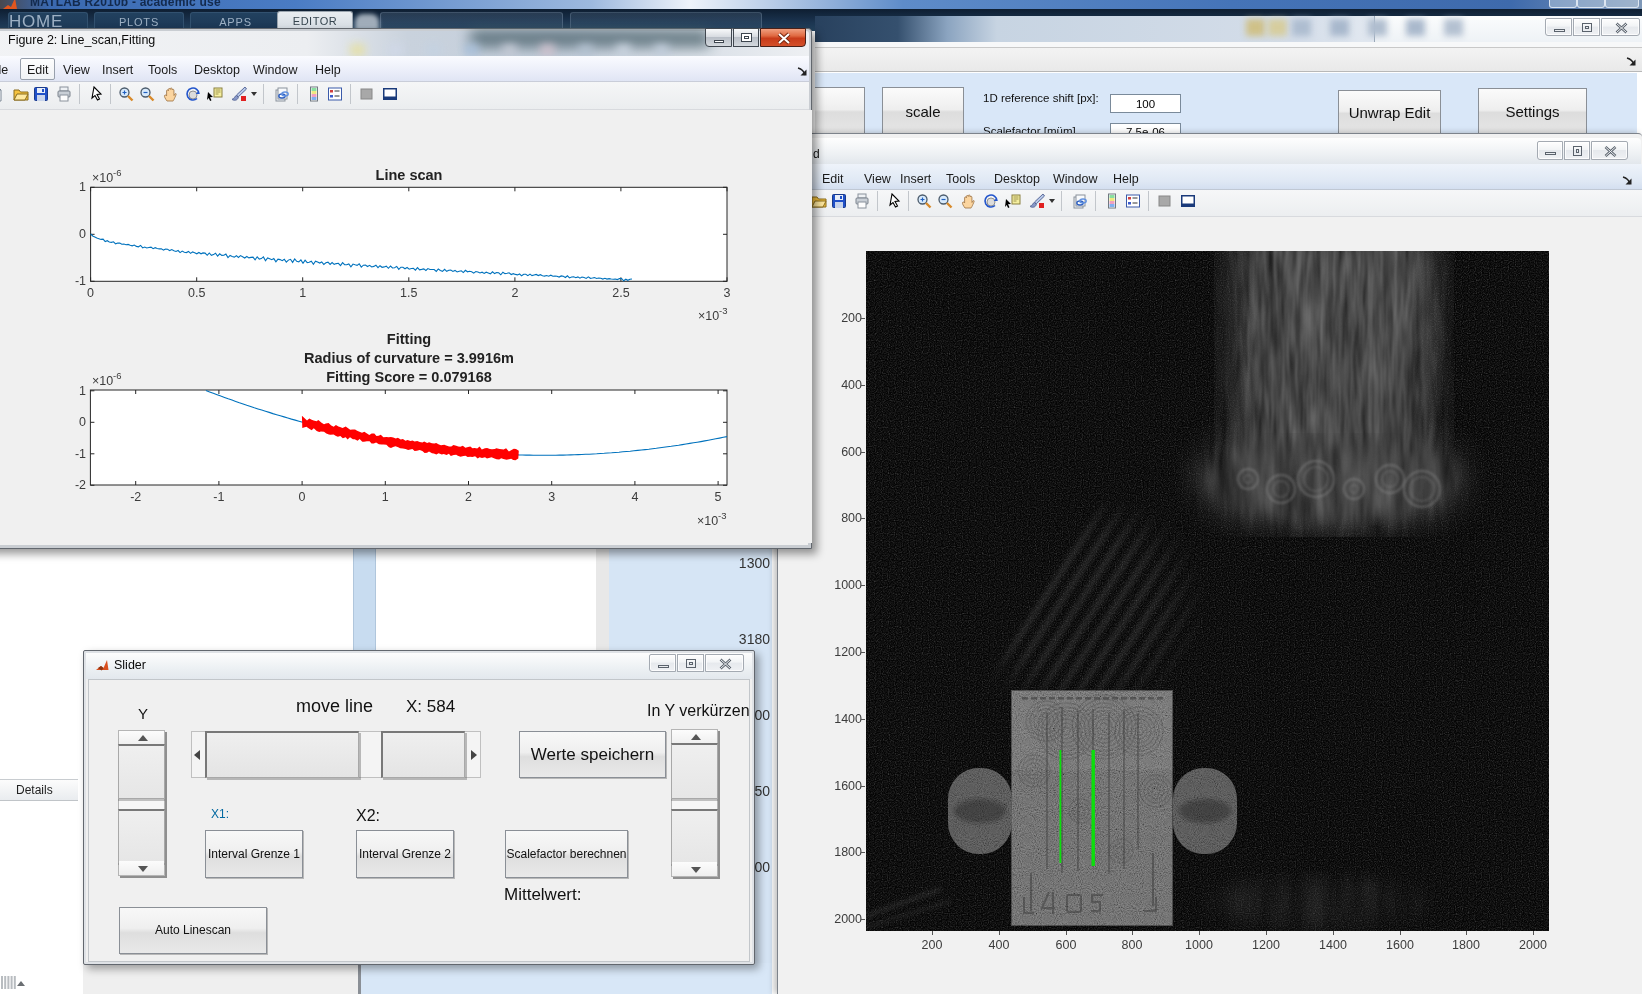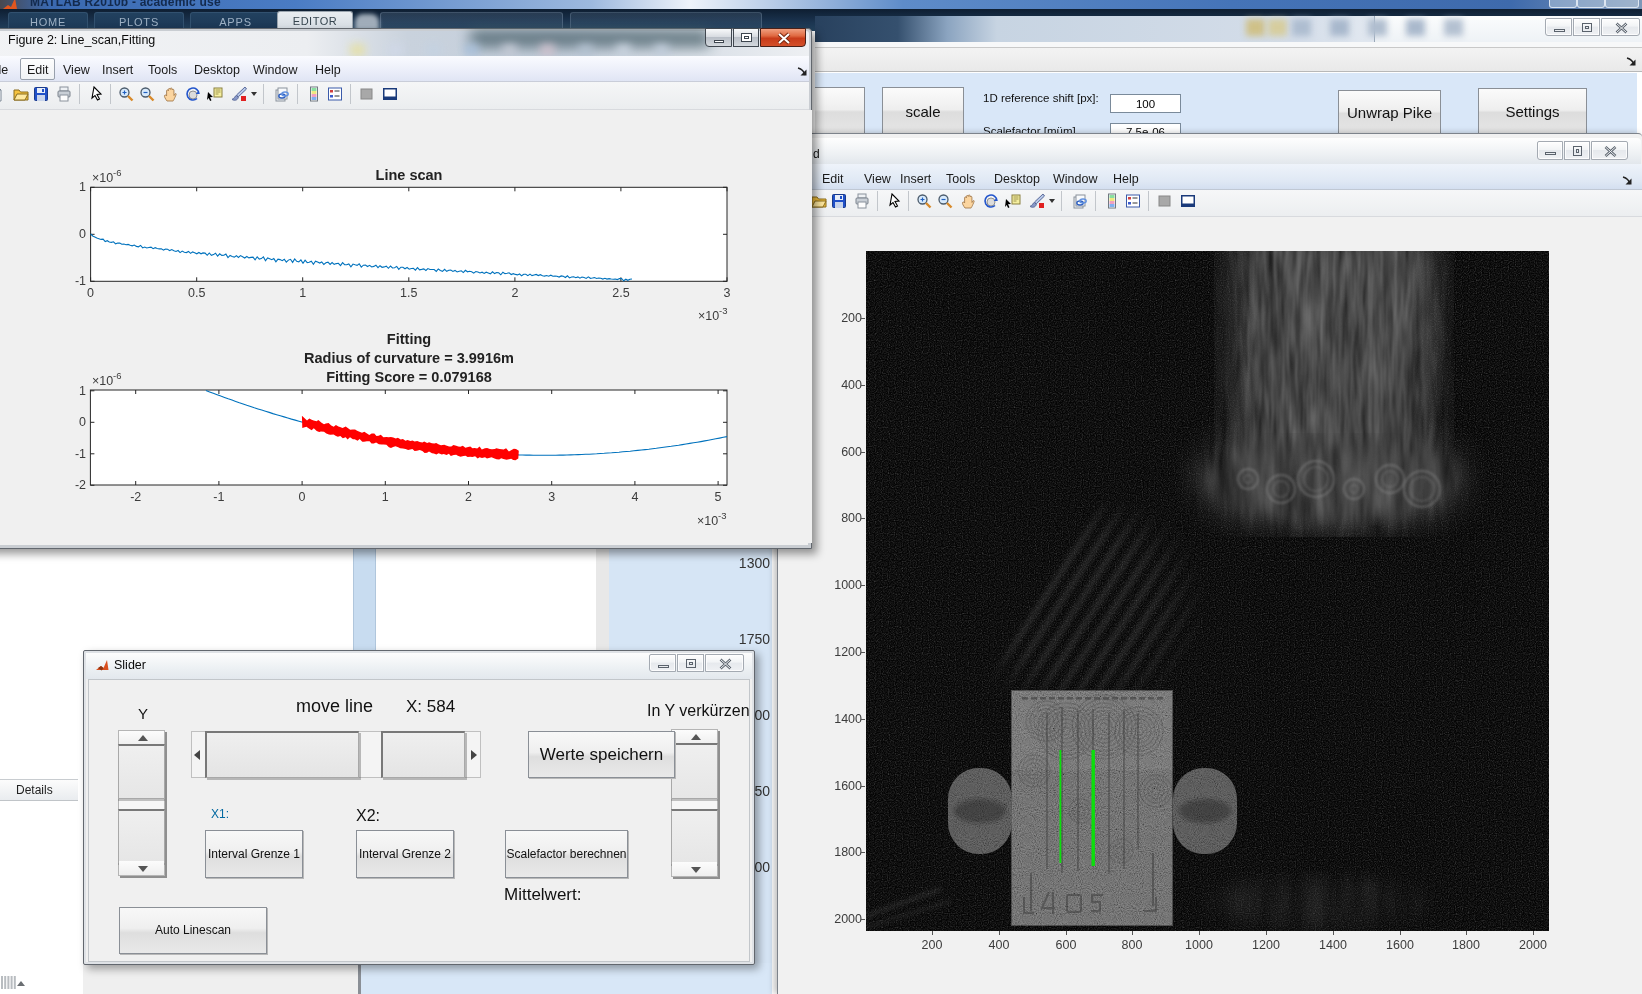--- a/index.html
+++ b/index.html
@@ -4,21 +4,21 @@
 html,body{width:1642px;height:994px;overflow:hidden;font-family:"Liberation Sans",sans-serif;background:#fff}
 .abs{position:absolute}
 .mtx{font-size:12.5px;color:#1a1a1a}
 .tick{font-size:12.5px;color:#3c3c3c}
 </style></head><body>
 <div class="abs" style="left:0;top:31px;width:1642px;height:963px;background:#fff"></div>
 <div class="abs" style="left:353px;top:549px;width:23px;height:150px;background:#c8dcf0;border-left:1px solid #b0c6dc;border-right:1px solid #b0c6dc"></div>
 <div class="abs" style="left:596px;top:549px;width:13px;height:120px;background:#e8e8e8"></div>
 <div class="abs" style="left:609px;top:549px;width:163px;height:445px;background:#d6e5f5"></div>
 <div class="abs" style="left:690px;top:555px;width:80px;text-align:right;font-size:14px;color:#333">1300</div>
-<div class="abs" style="left:690px;top:631px;width:80px;text-align:right;font-size:14px;color:#333">1750</div>
+<div class="abs" style="left:690px;top:631px;width:80px;text-align:right;font-size:14px;color:#333">3180</div>
 <div class="abs" style="left:690px;top:707px;width:80px;text-align:right;font-size:14px;color:#333">1800</div>
 <div class="abs" style="left:690px;top:783px;width:80px;text-align:right;font-size:14px;color:#333">1850</div>
 <div class="abs" style="left:690px;top:859px;width:80px;text-align:right;font-size:14px;color:#333">1900</div>
 <div class="abs" style="left:83px;top:963px;width:275px;height:31px;background:#efefef"></div>
 <div class="abs" style="left:358px;top:963px;width:3px;height:31px;background:#8a8f96"></div>
 <div class="abs" style="left:361px;top:963px;width:411px;height:31px;background:#d8e7f7"></div>
 <div class="abs" style="left:0;top:779px;width:78px;height:22px;background:linear-gradient(#fcfcfc,#e9ecef);border-top:1px solid #c8ccd0;border-bottom:1px solid #c0c4c8;font-size:12px;color:#222;padding-left:16px;line-height:21px">Details</div>
 <svg class="abs" style="left:0px;top:975px" width="30" height="16" viewBox="0 0 30 16">
     <rect x="1.0" y="1" width="2" height="13" fill="#b8bcc0"></rect>
     <rect x="4.2" y="1" width="2" height="13" fill="#b8bcc0"></rect>
@@ -31,21 +31,21 @@
 <div class="abs" style="left:30px;top:0;width:400px;height:9px;overflow:hidden">
     <div style="position:absolute;top:-5px;left:0;font-size:12px;font-weight:bold;color:#132a4d;letter-spacing:.2px">MATLAB R2010b - academic use</div>
   </div>
 <svg class="abs" style="left:2px;top:0" width="16" height="9" viewBox="0 7 16 9">
     <path d="M1 16l5-4 3 2 4-9 2 11z" fill="#e0561e"></path>
   </svg>
 <div class="abs" style="left:1549px;top:0;width:28px;height:8px;background:rgba(200,214,228,.45);border:1px solid rgba(245,248,252,.75);border-top:none;border-radius:0 0 3px 3px"></div>
 <div class="abs" style="left:1577px;top:0;width:28px;height:8px;background:rgba(200,214,228,.45);border:1px solid rgba(245,248,252,.75);border-top:none;border-radius:0 0 3px 3px"></div>
 <div class="abs" style="left:1605px;top:0;width:34px;height:8px;background:rgba(200,214,228,.45);border:1px solid rgba(245,248,252,.75);border-top:none;border-radius:0 0 3px 3px"></div>
 <div class="abs" style="left:0;top:9px;width:1642px;height:22px;background:linear-gradient(#0e1e31,#1b3450 60%,#24445f)"></div>
-<div class="abs" style="left:8px;top:12px;width:80px;height:30px;background:linear-gradient(#22415f,#1b3654);border:1px solid #32516f;border-bottom:none;border-radius:3px 3px 0 0;color:#9db0c4;font-size:11px;text-align:center;line-height:18px;letter-spacing:.8px">HOME</div>
+<div class="abs" style="left:8px;top:12px;width:80px;height:30px;background:linear-gradient(#22415f,#1b3654);border:1px solid #32516f;border-bottom:none;border-radius:3px 3px 0 0;color:#9db0c4;font-size:17px;line-height:18px;letter-spacing:.8px">HOME</div>
 <div class="abs" style="left:94px;top:12px;width:90px;height:19px;background:linear-gradient(#22415f,#1b3654);border:1px solid #32516f;border-bottom:none;border-radius:3px 3px 0 0;color:#9db0c4;font-size:11px;text-align:center;line-height:18px;letter-spacing:.8px">PLOTS</div>
 <div class="abs" style="left:190px;top:12px;width:91px;height:19px;background:linear-gradient(#22415f,#1b3654);border:1px solid #32516f;border-bottom:none;border-radius:3px 3px 0 0;color:#9db0c4;font-size:11px;text-align:center;line-height:18px;letter-spacing:.8px">APPS</div>
 <div class="abs" style="left:277px;top:11px;width:76px;height:33px;background:linear-gradient(#e8ecf0,#c6cfd8);border:1px solid #9aa4ae;border-bottom:none;border-radius:3px 3px 0 0;color:#36454f;font-size:11px;text-align:center;line-height:19px;letter-spacing:.5px">EDITOR</div>
 <div class="abs" style="left:355px;top:14px;width:24px;height:17px;background:rgba(205,213,221,.75);border-radius:8px 8px 0 0;filter:blur(2px)"></div>
 <div class="abs" style="left:380px;top:12px;width:183px;height:19px;background:linear-gradient(rgba(160,185,210,.16),rgba(120,150,180,.10));border:1px solid rgba(190,210,230,.22);border-bottom:none;border-radius:3px 3px 0 0"></div>
 <div class="abs" style="left:570px;top:12px;width:192px;height:19px;background:linear-gradient(rgba(160,185,210,.14),rgba(120,150,180,.09));border:1px solid rgba(190,210,230,.2);border-bottom:none;border-radius:3px 3px 0 0"></div>
 <div class="abs" style="left:815px;top:16px;width:827px;height:26px;background:linear-gradient(90deg,#28415e 0%,#35506e 10%,#8ba4c0 16%,#c7d4e2 22%,#d4dde9 58%,#e9eef4 72%,#f7f9fb 100%)"></div>
 <div class="abs" style="left:1374px;top:16px;width:268px;height:26px;background:linear-gradient(#fbfcfd,#eef2f6);border-left:1px solid #9aa8b8"></div>
 <div class="abs" style="left:1246px;top:19px;width:19px;height:17px;background:#cfc188;filter:blur(3px)"></div>
 <div class="abs" style="left:1268px;top:19px;width:19px;height:17px;background:#d6cd9e;filter:blur(3px)"></div>
@@ -60,21 +60,21 @@
     <path d="M1 4c4 1 6 3 7 7" fill="none" stroke="#222" stroke-width="1.6"></path>
     <path d="M9.5 5.5v6h-6z" fill="#222"></path>
   </svg>
 <div class="abs" style="left:815px;top:73px;width:822px;height:64px;background:#d9e7f8"></div>
 <div class="abs" style="left:815px;top:87px;width:50px;height:50px;background:linear-gradient(#fbfbfb,#eeeeee 45%,#dddddd 50%,#e7e7e7);border:1px solid #8a8f96;border-left:none"></div>
 <div class="abs" style="left:882px;top:87px;width:82px;height:50px;background:linear-gradient(#fbfbfb,#eeeeee 45%,#dddddd 50%,#e7e7e7);border:1px solid #8a8f96;font-size:15px;text-align:center;line-height:48px;color:#111">scale</div>
 <div class="abs" style="left:983px;top:92px;font-size:11.5px;color:#111">1D reference shift [px]:</div>
 <div class="abs" style="left:1110px;top:94px;width:71px;height:19px;background:#fff;border:1px solid #7a8a9a;font-size:11.5px;text-align:center;line-height:18px">100</div>
 <div class="abs" style="left:983px;top:125px;font-size:11.5px;color:#111">Scalefactor [müm]</div>
 <div class="abs" style="left:1110px;top:123px;width:71px;height:17px;background:#fff;border:1px solid #7a8a9a;font-size:11.5px;text-align:center;line-height:17px">7.5e-06</div>
-<div class="abs" style="left:1338px;top:90px;width:103px;height:47px;background:linear-gradient(#fbfbfb,#eeeeee 45%,#dddddd 50%,#e7e7e7);border:1px solid #8a8f96;font-size:15px;text-align:center;line-height:44px;color:#111">Unwrap Pike</div>
+<div class="abs" style="left:1338px;top:90px;width:103px;height:47px;background:linear-gradient(#fbfbfb,#eeeeee 45%,#dddddd 50%,#e7e7e7);border:1px solid #8a8f96;font-size:15px;text-align:center;line-height:44px;color:#111">Unwrap Edit</div>
 <div class="abs" style="left:1478px;top:88px;width:109px;height:49px;background:linear-gradient(#fbfbfb,#eeeeee 45%,#dddddd 50%,#e7e7e7);border:1px solid #8a8f96;font-size:15px;text-align:center;line-height:46px;color:#111">Settings</div>
 <div class="abs" style="left:1545px;top:18px;width:27px;height:18px;border:1px solid #a4aab2;background:linear-gradient(#fefefe,#f2f4f6 45%,#e6e9ed 50%,#eff1f4);box-shadow:inset 0 0 0 1px rgba(255,255,255,.8);border-radius:2px 0 0 3px">
     <div class="abs" style="left:7.5600000000000005px;top:9.9px;width:11.34px;height:3px;border:1px solid #5a626c"></div>
   </div>
 <div class="abs" style="left:1573px;top:18px;width:27px;height:18px;border:1px solid #a4aab2;background:linear-gradient(#fefefe,#f2f4f6 45%,#e6e9ed 50%,#eff1f4);box-shadow:inset 0 0 0 1px rgba(255,255,255,.8);">
     <div class="abs" style="left:8.1px;top:3.96px;width:9.719999999999999px;height:9.0px;border:1px solid #5a626c">
       <div class="abs" style="left:2px;top:2px;right:2px;bottom:2px;border:1px solid #5a626c"></div>
     </div>
   </div>
 <div class="abs" style="left:1601px;top:18px;width:39px;height:18px;border:1px solid #a4aab2;background:linear-gradient(#fefefe,#f2f4f6 45%,#e6e9ed 50%,#eff1f4);box-shadow:inset 0 0 0 1px rgba(255,255,255,.8);border-radius:0 2px 3px 0"><svg width="39" height="18" viewBox="0 0 39 18">
@@ -701,20 +701,20 @@
       <div class="abs" style="left:0;bottom:0;width:100%;height:14px;background:linear-gradient(#fcfcfc,#efefef)">
         <div class="abs" style="left:18.5px;top:5px;width:0;height:0;border:5px solid transparent;border-top:6px solid #555;border-bottom:none"></div>
       </div>
     </div>
     <div class="abs" style="left:107px;top:80px;width:290px;height:47px;background:#f4f4f4;border:1px solid #c0c0c0;">
       <div class="abs" style="left:2px;top:18px;width:0;height:0;border:5px solid transparent;border-right:6px solid #444;border-left:none"></div>
       <div class="abs" style="left:13px;top:-1px;width:154px;height:47px;background:linear-gradient(#efefef,#e4e4e4);border:1px solid #a8a8a8;border-left:2px solid #787878;border-top:2px solid #787878;box-shadow:2px 2px 0 rgba(110,110,110,.45);"></div>
       <div class="abs" style="left:189px;top:-1px;width:84px;height:47px;background:linear-gradient(#efefef,#e4e4e4);border:1px solid #a8a8a8;border-left:2px solid #787878;border-top:2px solid #787878;box-shadow:2px 2px 0 rgba(110,110,110,.45);"></div>
       <div class="abs" style="right:3px;top:18px;width:0;height:0;border:5px solid transparent;border-left:6px solid #444;border-right:none"></div>
     </div>
-    <div class="abs" style="left:444px;top:80px;width:147px;height:47px;background:linear-gradient(#f8f8f8,#efefef 45%,#dedede 55%,#e9e9e9);border:1px solid #8a8f96;box-shadow:1px 1px 0 #b8b8b8;font-size:17px;text-align:center;line-height:45px;color:#111">Werte speichern</div>
+    <div class="abs" style="left:435px;top:80px;width:147px;height:47px;background:linear-gradient(#f8f8f8,#efefef 45%,#dedede 55%,#e9e9e9);border:1px solid #8a8f96;box-shadow:1px 1px 0 #b8b8b8;font-size:17px;text-align:center;line-height:45px;color:#111">Werte speichern</div>
     <div class="abs" style="left:127px;top:156px;font-size:12px;color:#0369a1">X1:</div>
     <div class="abs" style="left:272px;top:156px;font-size:16px;color:#111">X2:</div>
     <div class="abs" style="left:121px;top:179px;width:98px;height:48px;background:linear-gradient(#f8f8f8,#efefef 45%,#dedede 55%,#e9e9e9);border:1px solid #8a8f96;box-shadow:1px 1px 0 #b8b8b8;font-size:12px;text-align:center;line-height:46px;color:#111">Interval Grenze 1</div>
     <div class="abs" style="left:272px;top:179px;width:98px;height:48px;background:linear-gradient(#f8f8f8,#efefef 45%,#dedede 55%,#e9e9e9);border:1px solid #8a8f96;box-shadow:1px 1px 0 #b8b8b8;font-size:12px;text-align:center;line-height:46px;color:#111">Interval Grenze 2</div>
     <div class="abs" style="left:421px;top:179px;width:123px;height:48px;background:linear-gradient(#f8f8f8,#efefef 45%,#dedede 55%,#e9e9e9);border:1px solid #8a8f96;box-shadow:1px 1px 0 #b8b8b8;font-size:12px;text-align:center;line-height:46px;color:#111">Scalefactor berechnen</div>
     <div class="abs" style="left:420px;top:234px;font-size:17px;color:#111">Mittelwert:</div>
     <div class="abs" style="left:35px;top:256px;width:148px;height:47px;background:linear-gradient(#f8f8f8,#efefef 45%,#dedede 55%,#e9e9e9);border:1px solid #8a8f96;box-shadow:1px 1px 0 #b8b8b8;font-size:12px;text-align:center;line-height:45px;color:#111">Auto Linescan</div>
   </div>
 </body></html>

